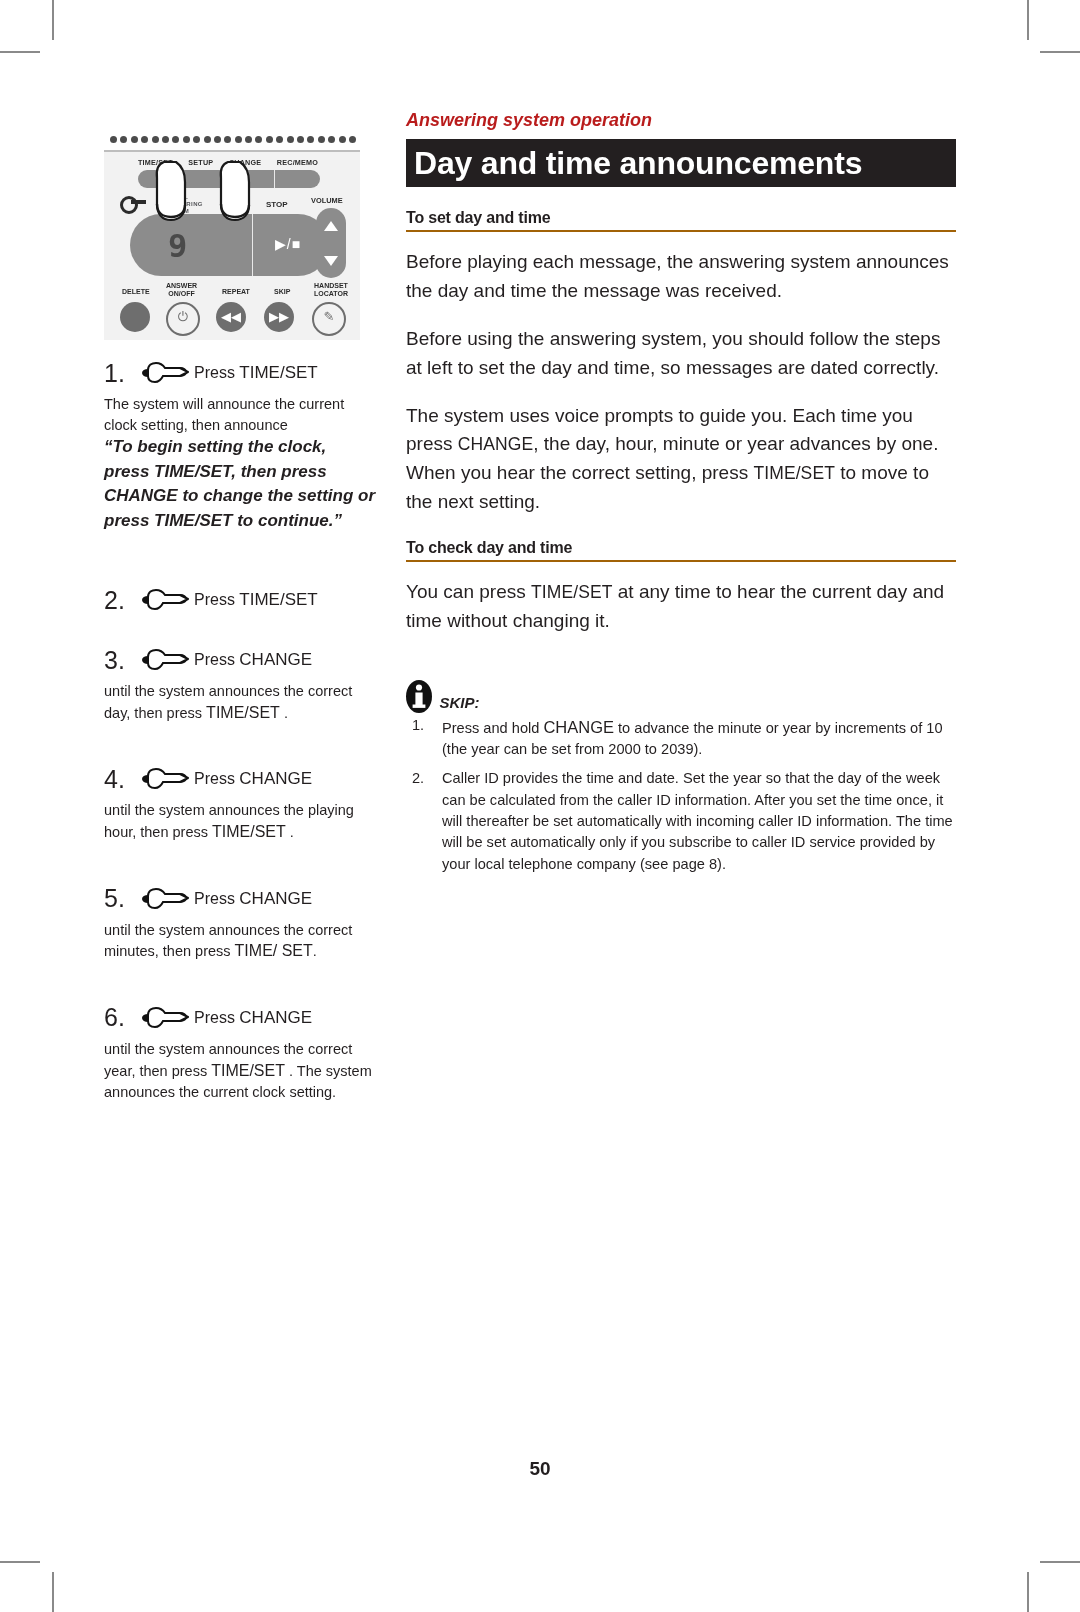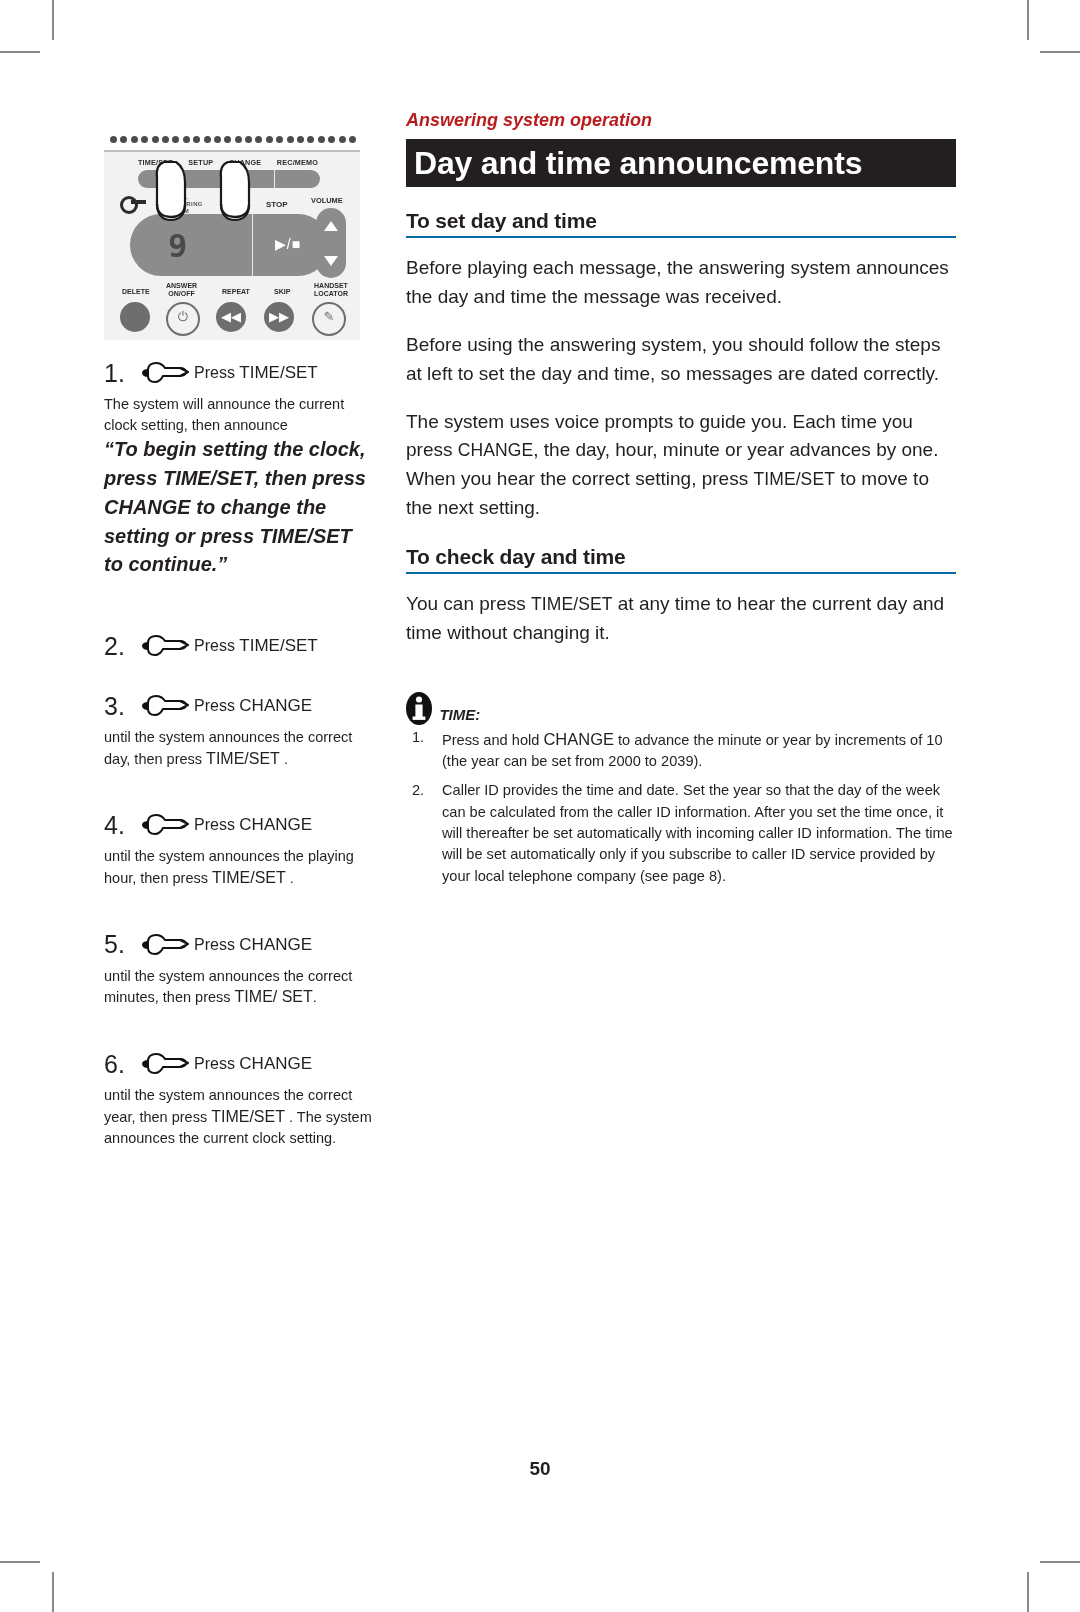--- a/index.html
+++ b/index.html
@@ -287,21 +287,21 @@
   .step-body {
     font-size: 14.5px;
     line-height: 1.42;
     color: #231f20;
     margin-top: 6px;
   }
   .step-body .kcap { font-size: 16px; }
   .quote {
     font-weight: bold;
     font-style: italic;
-    font-size: 20px;
+    font-size: 17px;
     line-height: 1.44;
     display: block;
   }
 
   .sp-40 { height: 40px; }
   .sp-30 { height: 30px; }
   .sp-52 { height: 52px; }
 
   
   .right-col {
@@ -327,26 +327,26 @@
   }
   .banner h1 {
     margin: 0;
     color: #ffffff;
     font-size: 32px;
     font-weight: bold;
     letter-spacing: -0.2px;
     font-family: "Liberation Sans", sans-serif;
   }
   .sec-head {
-    font-size: 21px;
+    font-size: 16px;
     font-weight: bold;
     color: #231f20;
     margin-top: 22px;
     padding-bottom: 3px;
-    border-bottom: 2px solid #0369a1;
+    border-bottom: 2px solid #a16207;
     letter-spacing: -0.2px;
   }
   .body-p {
     font-size: 19px;
     line-height: 1.52;
     color: #231f20;
     margin-top: 16px;
   }
   .body-p .kcap { font-size: 17.5px; letter-spacing: .1px; }
 
@@ -622,21 +622,21 @@
 
     <p class="body-p"><span>You can press </span><span class="kcap">TIME/SET</span><span> at any time to hear the current day and time without changing it.</span></p>
 
     <div class="notes-wrap">
       <svg class="info-icon" viewBox="0 0 26 33">
         <ellipse cx="13" cy="16.5" rx="13" ry="16.5" fill="#111111"></ellipse>
         <circle cx="13" cy="7.5" r="3.1" fill="#ffffff"></circle>
         <rect x="9.4" y="12.5" width="7.2" height="14" fill="#ffffff"></rect>
         <rect x="6.6" y="24.5" width="12.8" height="3.4" fill="#ffffff"></rect>
       </svg>
-      <span class="notes-title">TIME:</span>
+      <span class="notes-title">SKIP:</span>
 
       <ol class="notes-list">
         <li>
           <span class="nnum">1.</span><span>Press and hold </span><span class="kcap">CHANGE</span><span> to advance the minute or year by increments of 10 (the year can be set from 2000 to 2039).</span>
         </li>
         <li>
           <span class="nnum">2.</span><span>Caller ID provides the time and date. Set the year so that the day of the week can be calculated from the caller ID information. After you set the time once, it will thereafter be set automatically with incoming caller ID information. The time will be set automatically only if you subscribe to caller ID service provided by your local telephone company (see page 8).</span>
         </li>
       </ol>
     </div>

